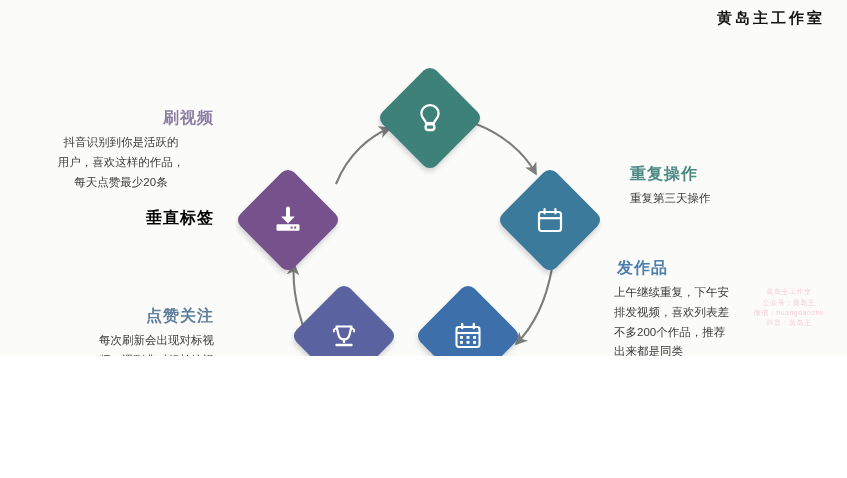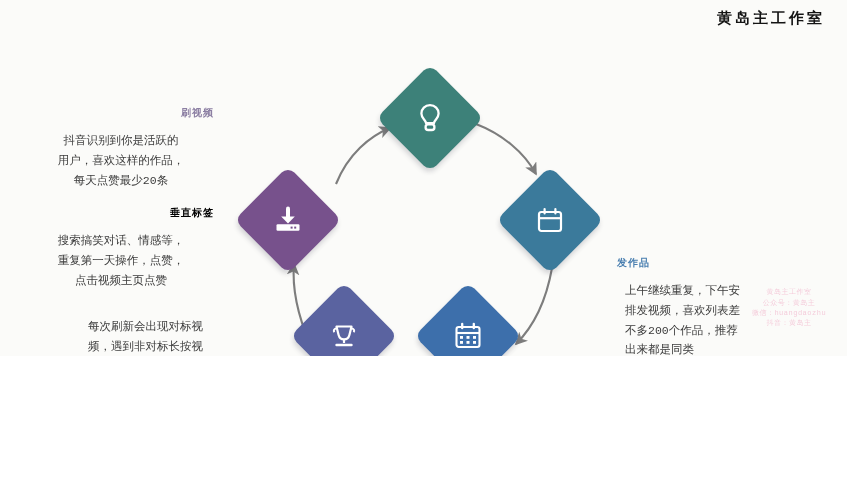--- a/index.html
+++ b/index.html
@@ -9,21 +9,20 @@
   }
   body {
     font-family: "Liberation Sans", "DejaVu Sans", sans-serif;
   }
   #slide {
     position: relative;
     width: 847px;
     height: 356px;
     background: #fbfbf9;
     overflow: hidden;
-    font-family: Liberation Mono, monospace;
   }
 
   
   .brand {
     position: absolute;
     top: 9px;
     right: 22px;
     font-size: 15px;
     font-weight: 700;
     letter-spacing: 3px;
@@ -38,31 +37,31 @@
     font-size: 33px;
     font-weight: 700;
     letter-spacing: 2px;
     color: #111111;
     white-space: nowrap;
   }
 
   
   .block { position: absolute; }
   .block .bh {
-    font-size: 10px;
+    font-size: 16px;
     font-weight: 700;
     letter-spacing: 1px;
     margin: 0 0 6px 0;
     line-height: 1.2;
   }
   .block .bb {
     font-size: 11.5px;
     color: #3b3b3b;
     line-height: 1.72;
-    margin: 11px;
+    margin: 0;
     white-space: pre-line;
   }
 
   .block.right-align { text-align: right; }
   .block.left-align  { text-align: left; }
 
   
   #blk-shuavideo { left: 28px;  top: 108px; width: 186px; }
   #blk-biaoqian  { left: 28px;  top: 208px; width: 186px; }
   #blk-dianzan   { left: 28px;  top: 306px; width: 186px; }
@@ -142,32 +141,34 @@
 
   <div class="block right-align" id="blk-shuavideo">
     <div class="bh" style="color:#8c7fa3">刷视频</div>
     <div class="bb" style="text-align:center">抖音识别到你是活跃的
 用户，喜欢这样的作品，
 每天点赞最少20条</div>
   </div>
 
   <div class="block right-align" id="blk-biaoqian">
     <div class="bh" style="color:#000000">垂直标签</div>
-    <div class="bb" style="text-align:center">搜索搞笑对话、情感等，
-重复第一天操作，点赞，
-点击视频主页点赞</div>
   </div>
 
   <div class="block right-align" id="blk-dianzan">
+    <div class="bh" style="color:#5f7f9d">点赞关注</div>
     <div class="bb" style="text-align:right">每次刷新会出现对标视
 频，遇到非对标长按视
 频点击不感兴趣，5个
 点赞率评论1个</div>
   </div>
 
+  <div class="block left-align" id="blk-chongfu">
+    <div class="bh" style="color:#4a8a82">重复操作</div>
+    <div class="bb">重复第三天操作</div>
+  </div>
 
   <div class="block left-align" id="blk-fazuopin">
     <div class="bh" style="color:#4a7fb0; margin-left:3px;">发作品</div>
     <div class="bb">上午继续重复，下午安
 排发视频，喜欢列表差
 不多200个作品，推荐
 出来都是同类</div>
   </div>
 
   <div id="cycle">

